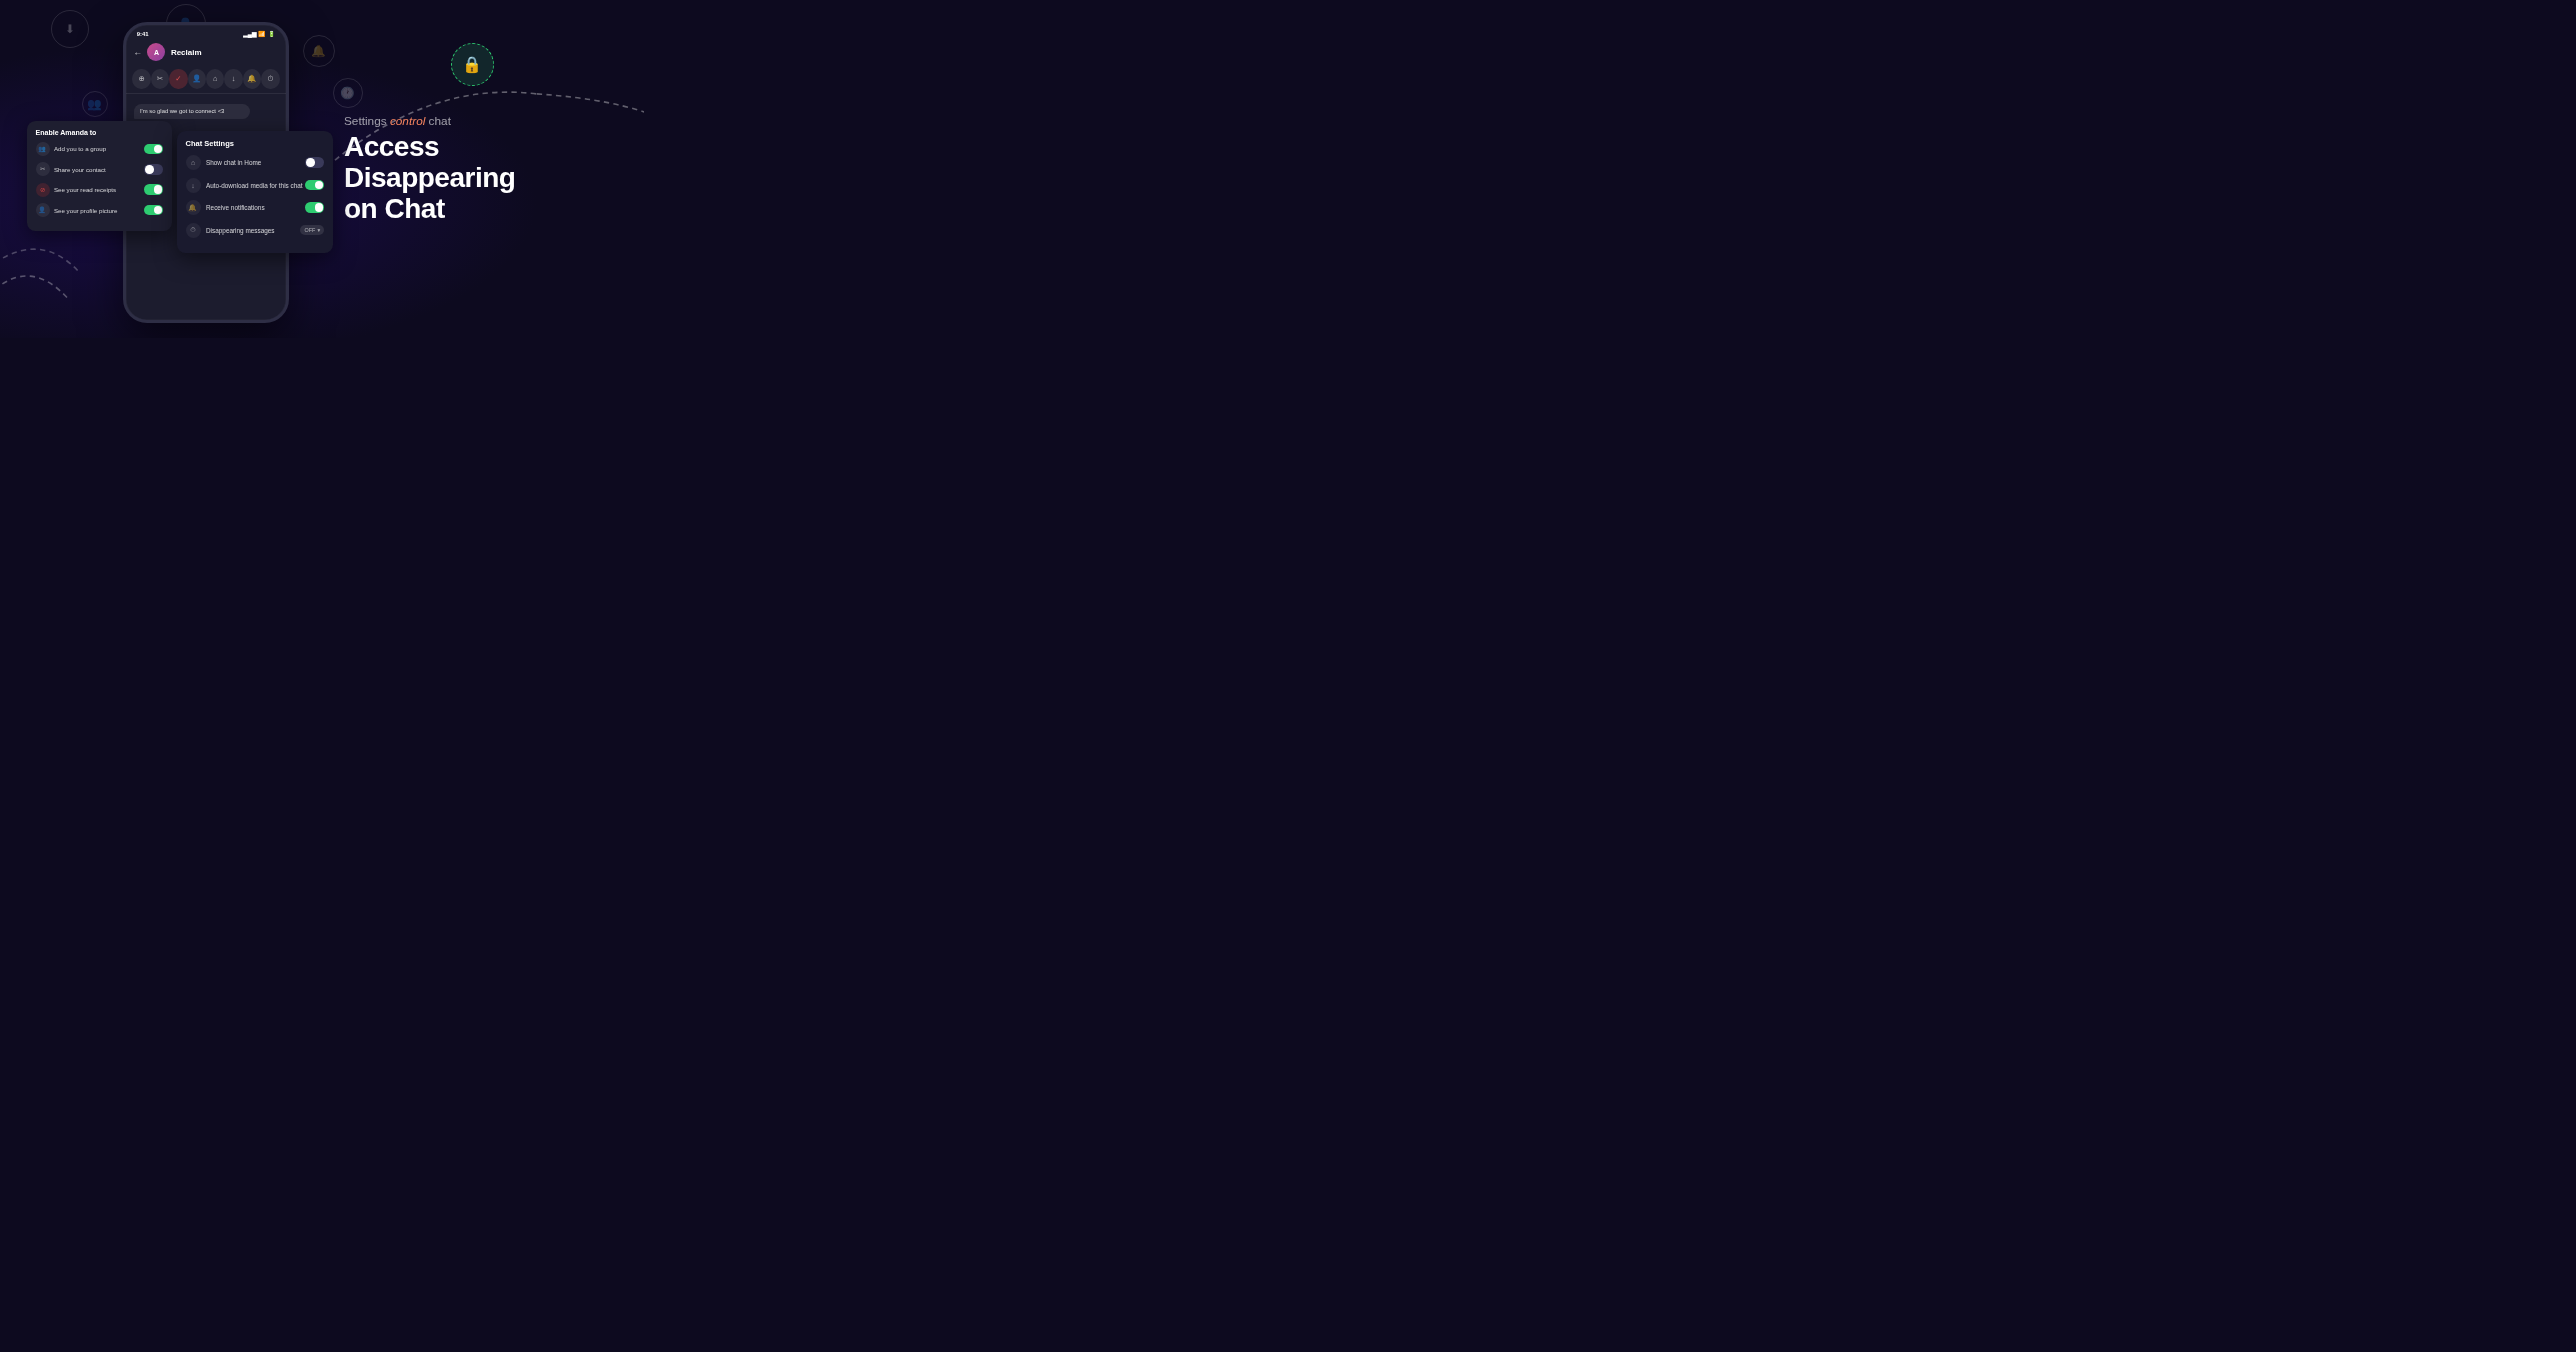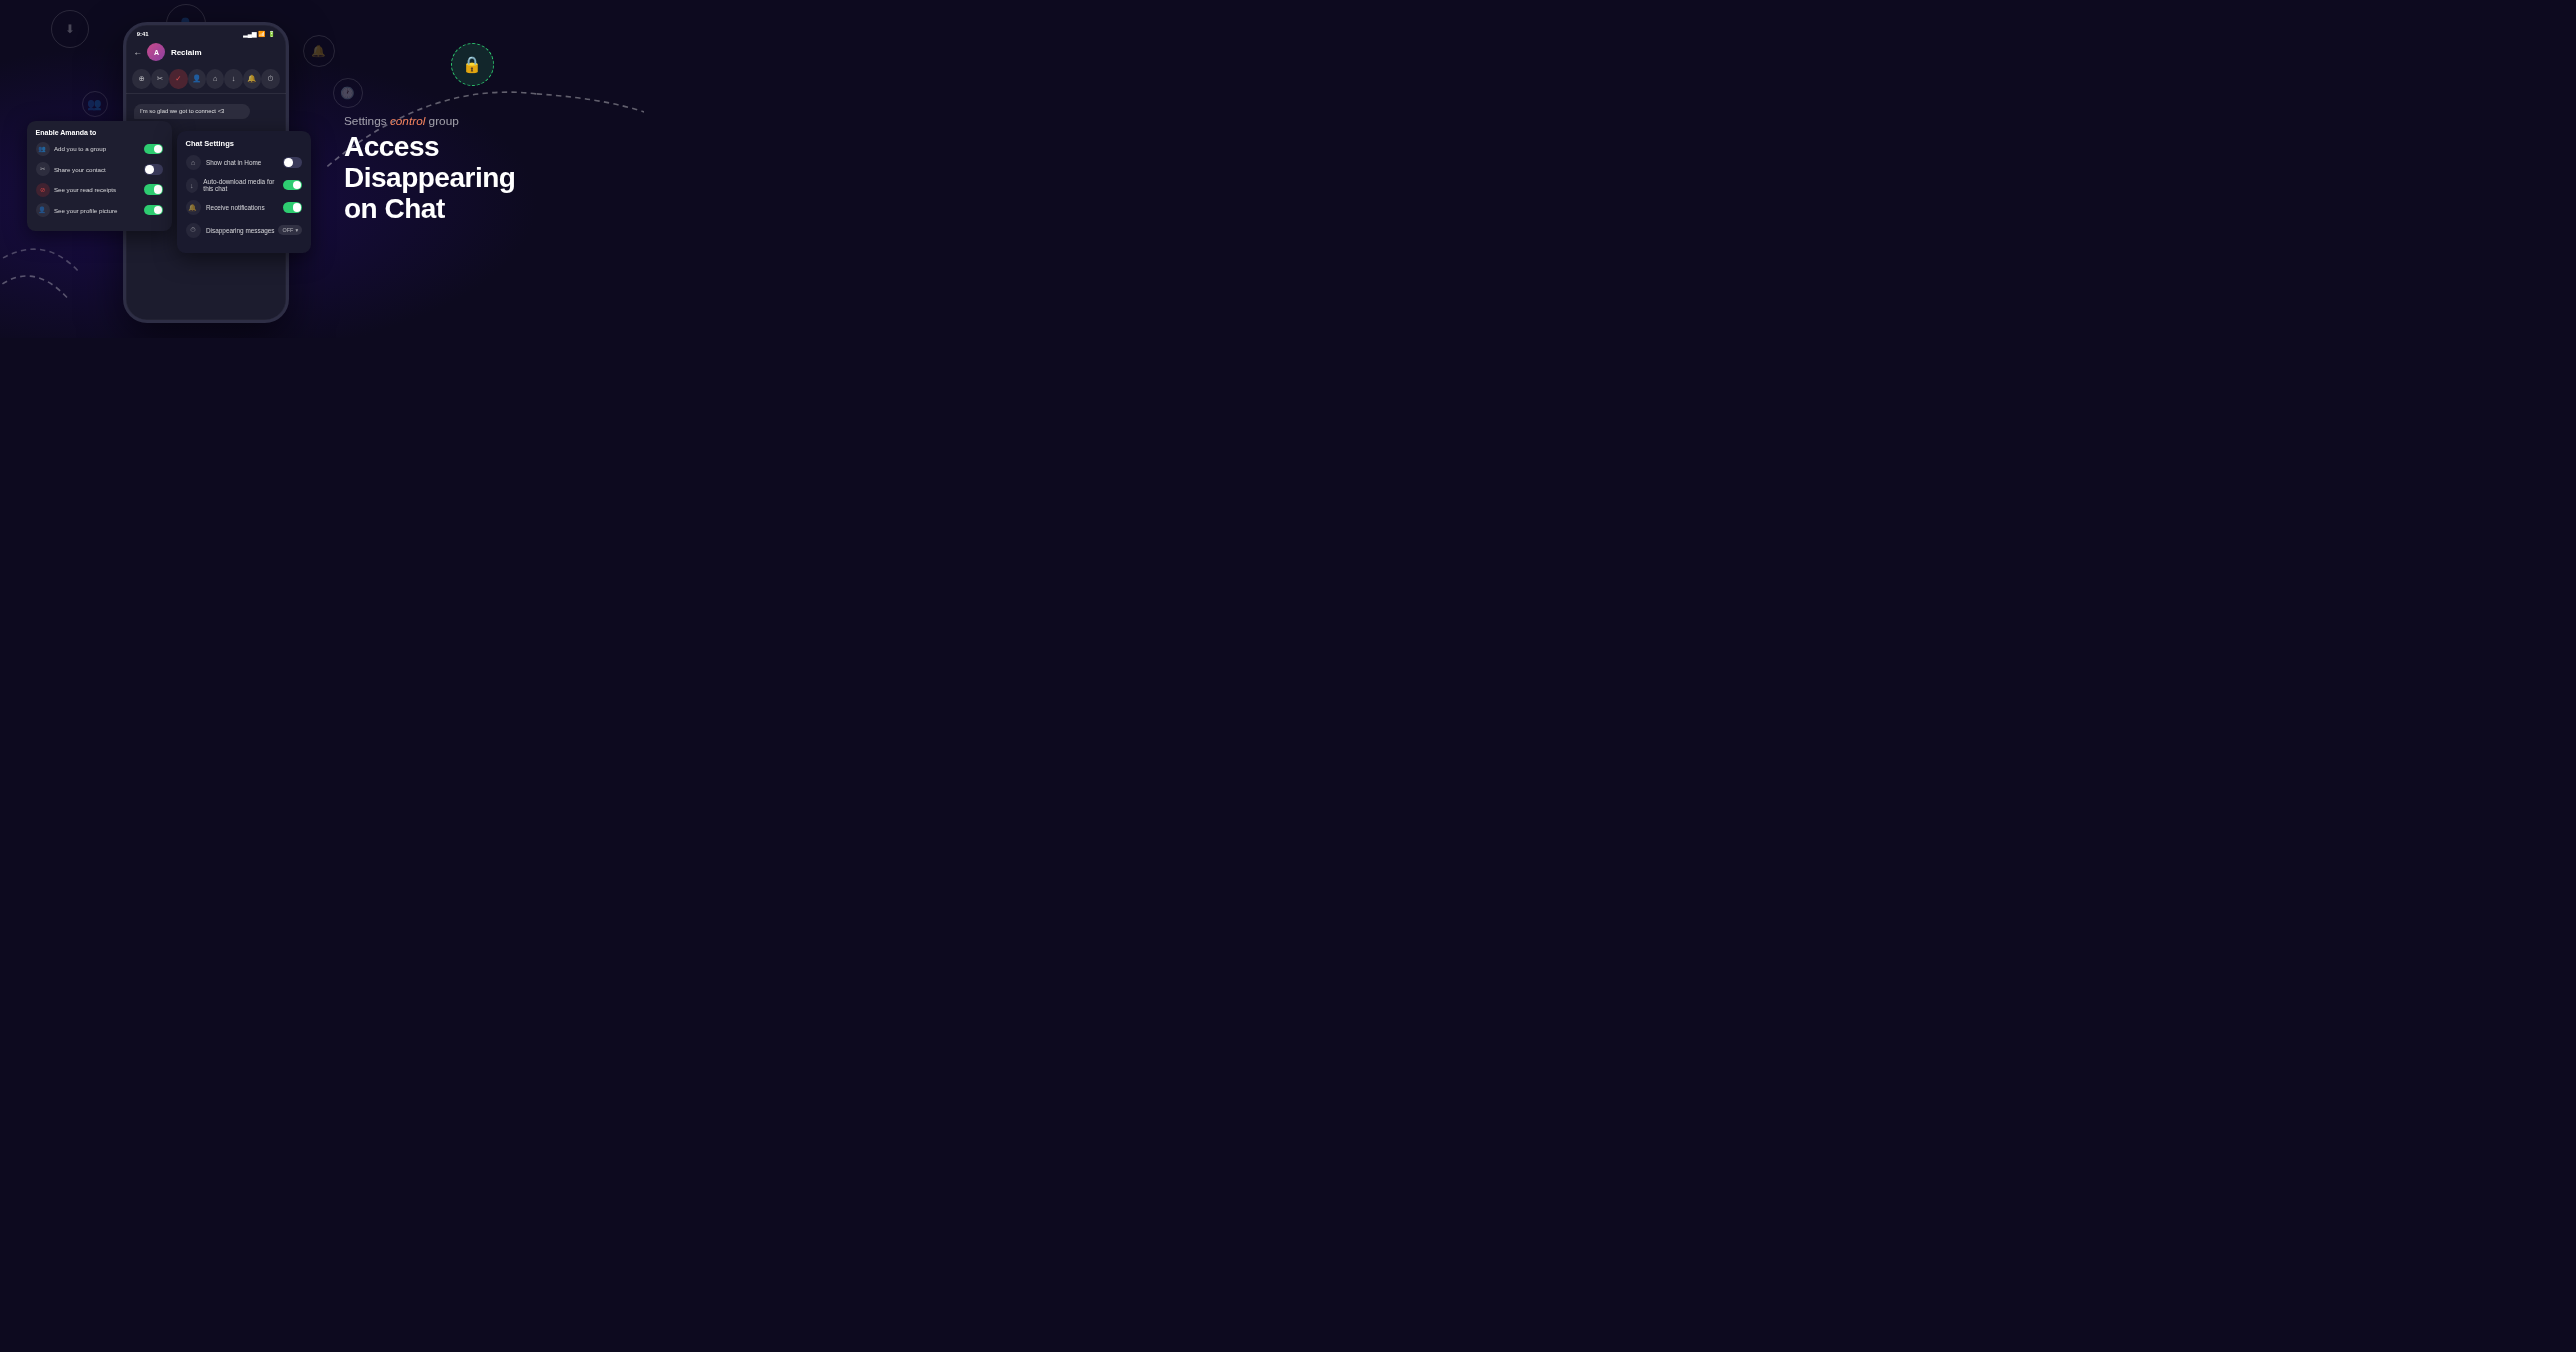--- a/index.html
+++ b/index.html
@@ -253,21 +253,21 @@
     }
 
     .toggle-on::after { left: 9.7px; }
     .toggle-off::after { left: 1.1px; }
 
     
     .chat-settings-panel {
       position: absolute;
       top: 131px;
       left: 177px;
-      width: 134px;
+      width: 156px;
       background: #1a1a2e;
       border-radius: 8.6px;
       padding: 7.5px 8.6px;
       z-index: 25;
       box-shadow: 0 5.4px 21.5px rgba(0,0,0,0.5);
     }
 
     .settings-title {
       color: white;
       font-size: 7.5px;
@@ -505,20 +505,20 @@
     </div>
   </div>
 </div>
 
 <div class="lock-circle">
   <span class="lock-icon">🔒</span>
 </div>
 
 <div class="right-content">
   <div class="tagline">
-    <span>Settings </span><span class="accent">control</span><span> group</span>
+    <span>Settings </span><span class="accent">control</span><span> chat</span>
   </div>
   <div class="headline">
     <span>Access Disappearing</span><br>
     <span>on Chat</span>
   </div>
 </div>
 
 
 </body></html>

